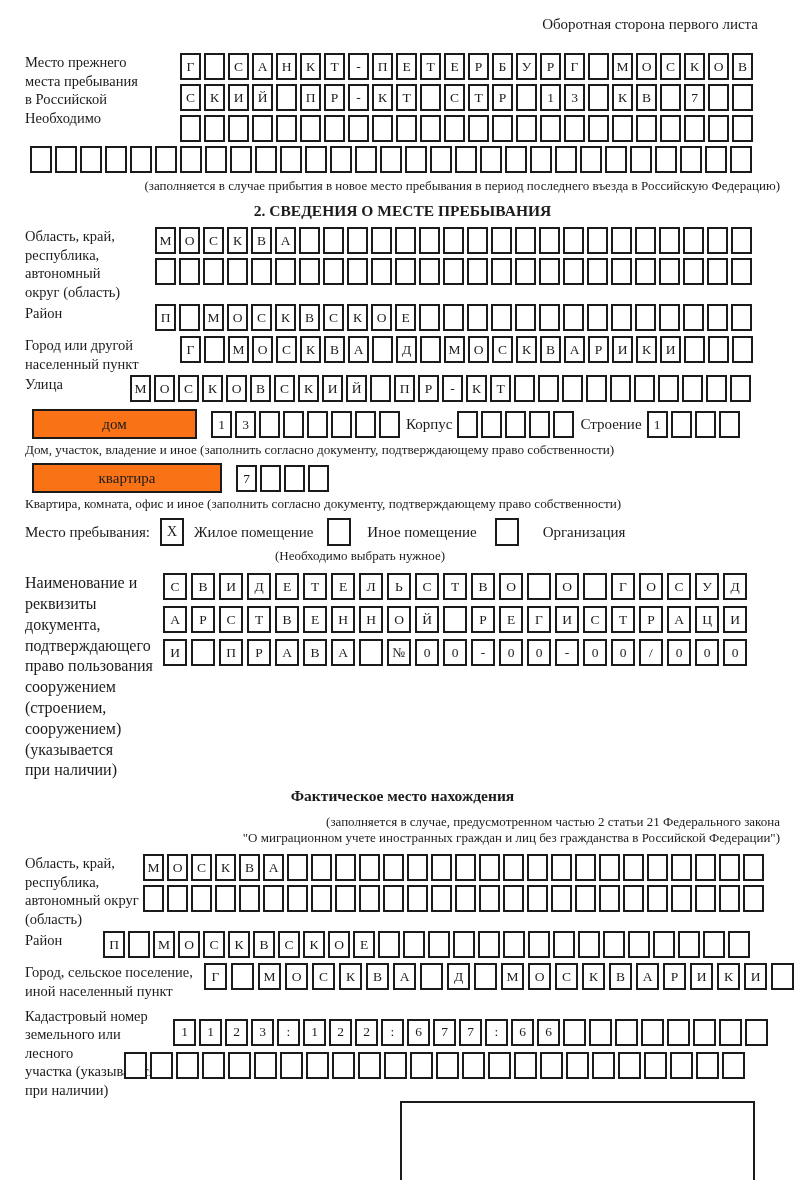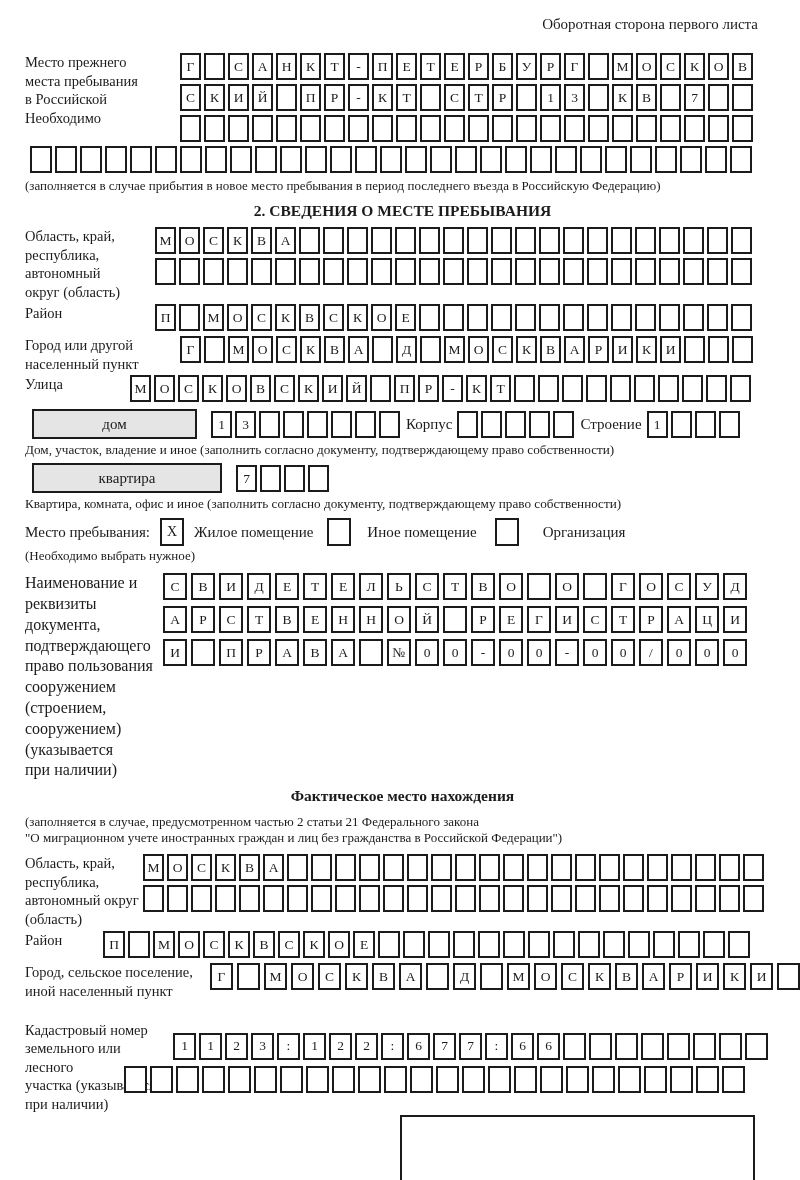--- a/index.html
+++ b/index.html
@@ -16,25 +16,25 @@
   .cells{display:flex;gap:3px;}
   .cells .cell{
     width:17px;height:23px;border:2px solid #1b1b1b;background:#fff;flex:none;
     display:flex;align-items:center;justify-content:center;
     font-size:13.5px;line-height:1;
   }
   .g25 .cell{width:18px;}
   .g26 .cell{width:19px;}
   .g27{gap:4px;} .g27 .cell{width:19px;}
   .g28{gap:4px;} .g28 .cell{width:20px;}
-  .center-note{font-size:13px;text-align:left;}
+  .center-note{font-size:13px;text-align:right;}
   .sec-title{font-size:15.5px;font-weight:bold;text-align:center;}
   .wide-box{
     border:2px solid #1b1b1b;height:26px;display:flex;align-items:center;justify-content:center;
-    font-size:15px;flex:none;background:#e5e5e5;
+    font-size:15px;flex:none;background:#f97316;
   }
   .inline-lbl{font-size:15px;line-height:26px;flex:none;}
   .note-left{font-size:13.2px;}
   .cb{
     width:20px;height:24px;border:2px solid #1b1b1b;flex:none;background:#fff;
     display:flex;align-items:center;justify-content:center;font-size:14px;
   }
   .cb-lbl{font-size:15px;line-height:26px;}
   .bigbox{border:2px solid #1b1b1b;width:351px;height:170px;background:#fff;}
 </style>
@@ -559,21 +559,21 @@
         <span class="cell"></span>
         <span class="cell"></span>
         <span class="cell"></span>
         <span class="cell"></span>
         <span class="cell"></span>
         <span class="cell"></span>
         <span class="cell"></span>
       </div>
   </div>
 
-  <div class="frow" style="margin-bottom:20px;gap:6px;">
+  <div class="frow" style="margin-bottom:6px;">
     <div class="lbl" style="width:176px;margin-right:3px;">
       <div>Город, сельское поселение,</div>
       <div>иной населенный пункт</div>
     </div>
     <div class="cells g27">
         <span class="cell">Г</span>
         <span class="cell"></span>
         <span class="cell">М</span>
         <span class="cell">О</span>
         <span class="cell">С</span>

